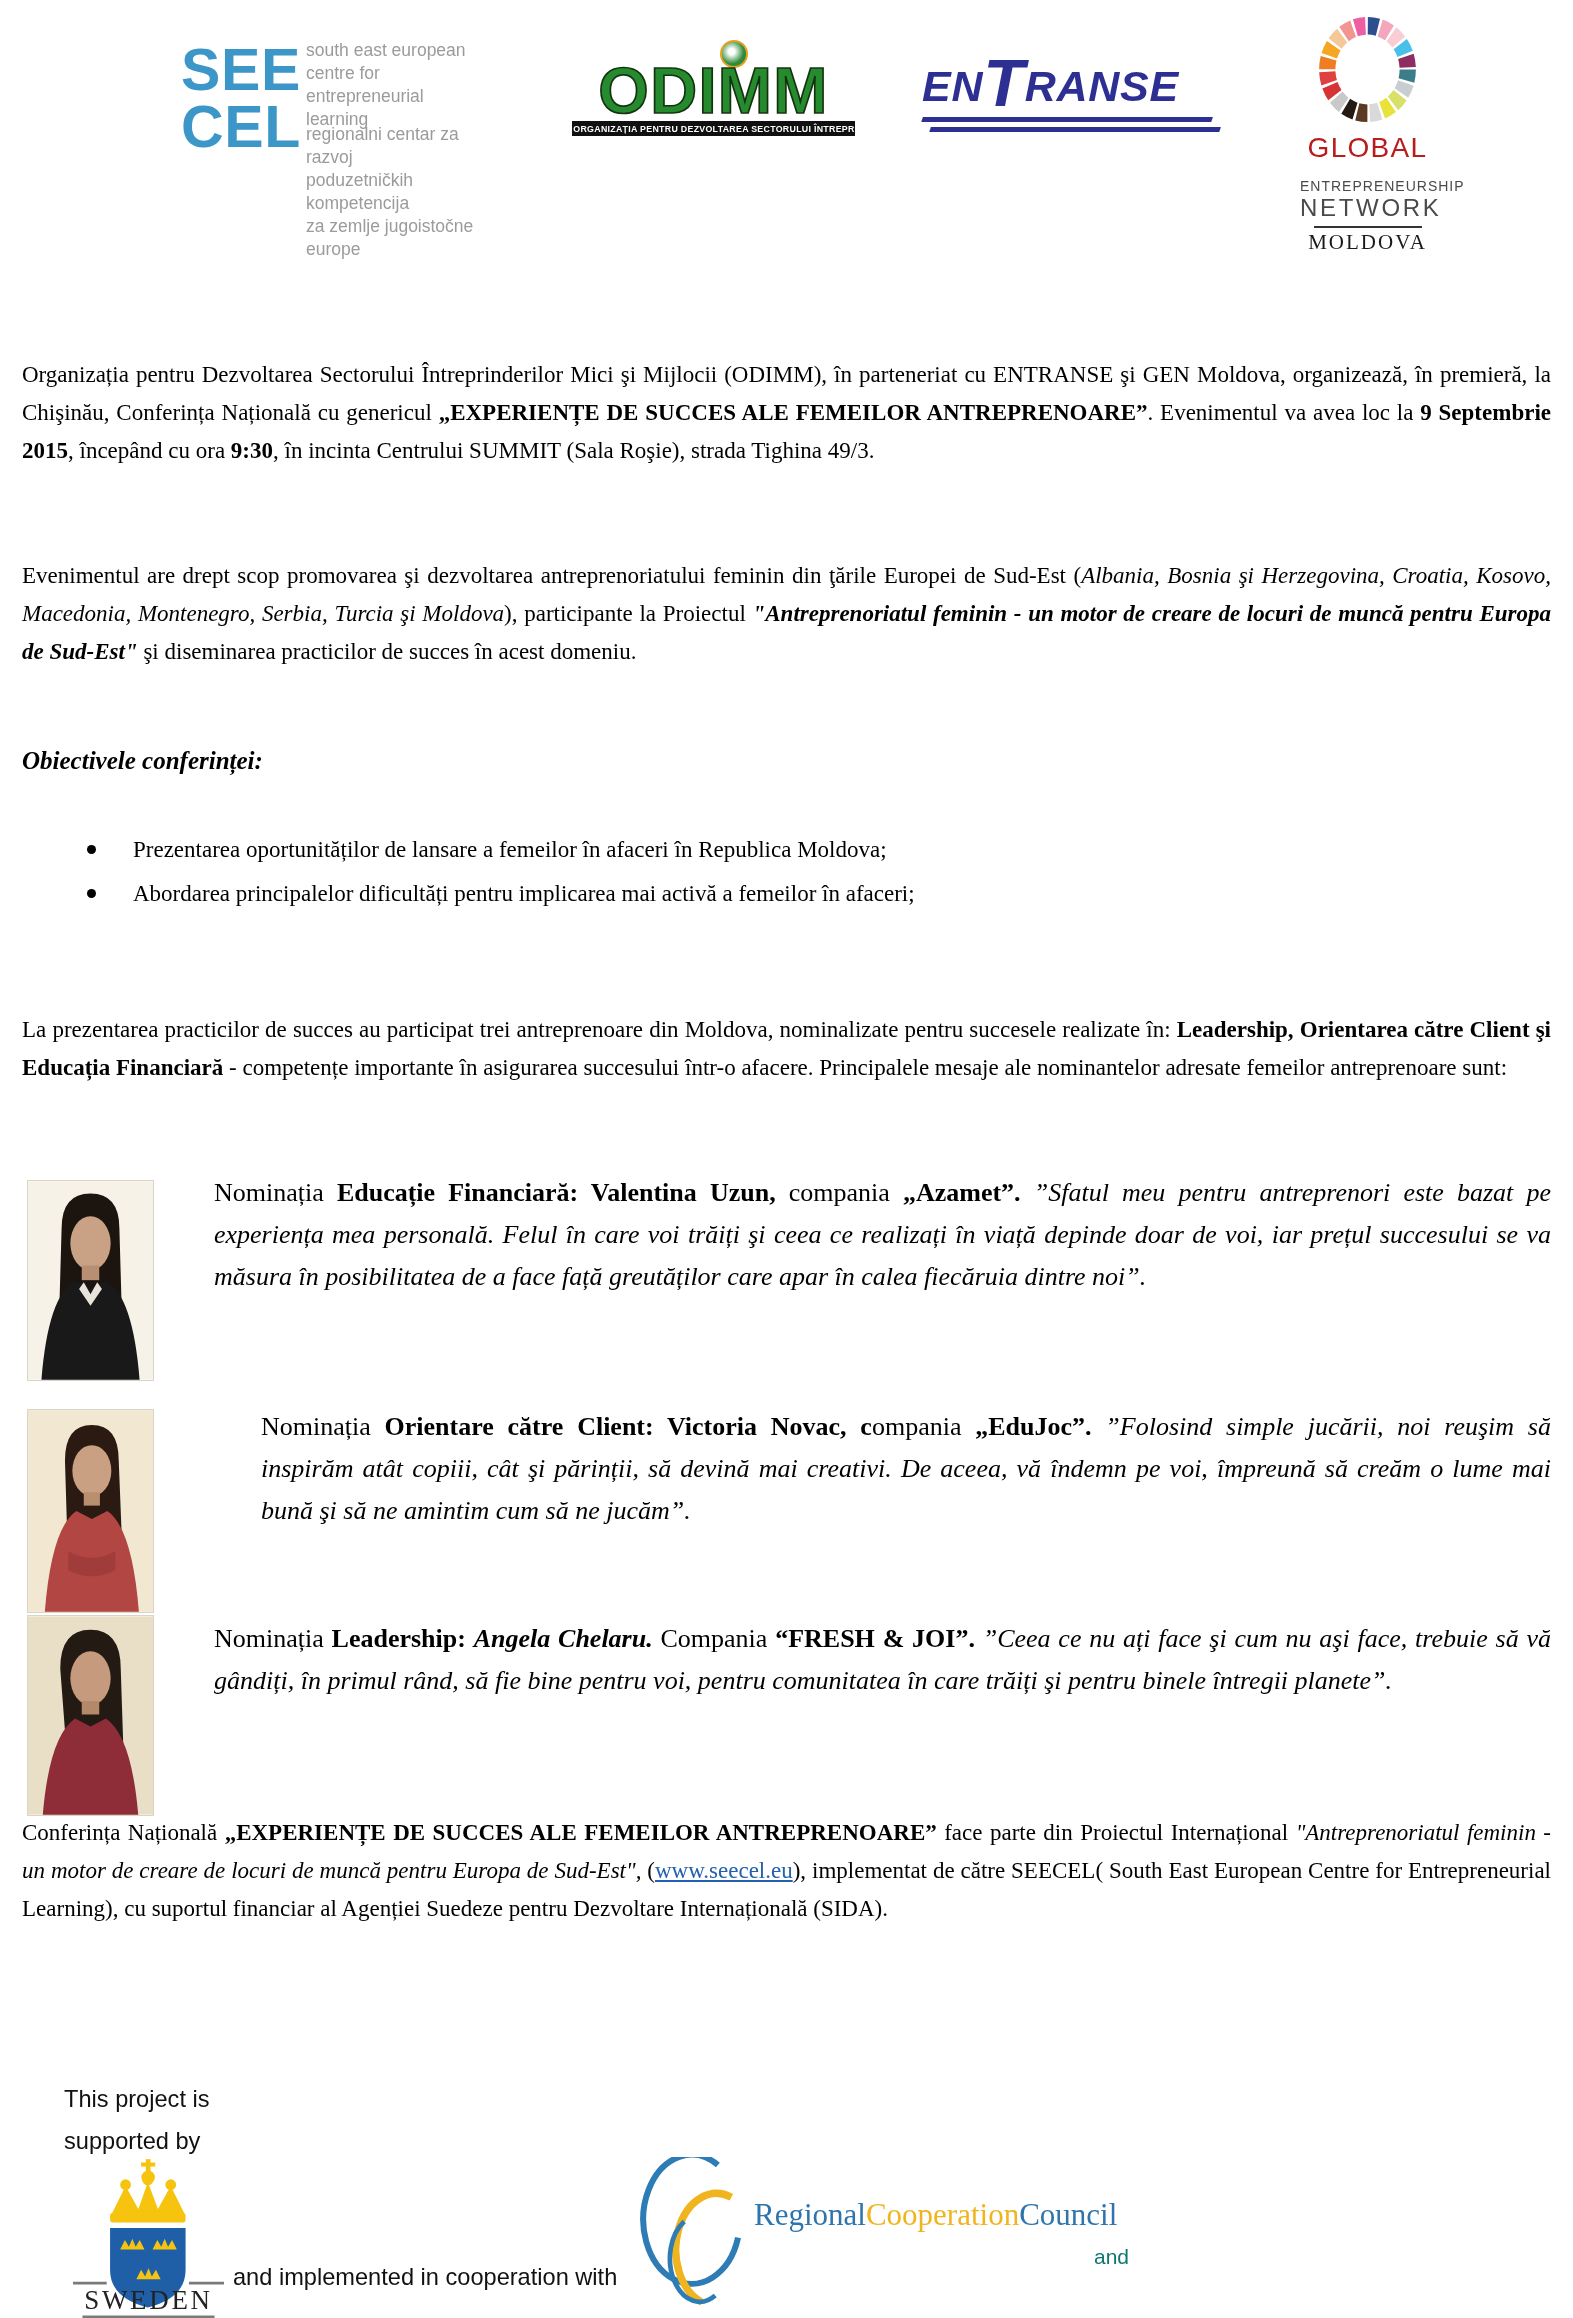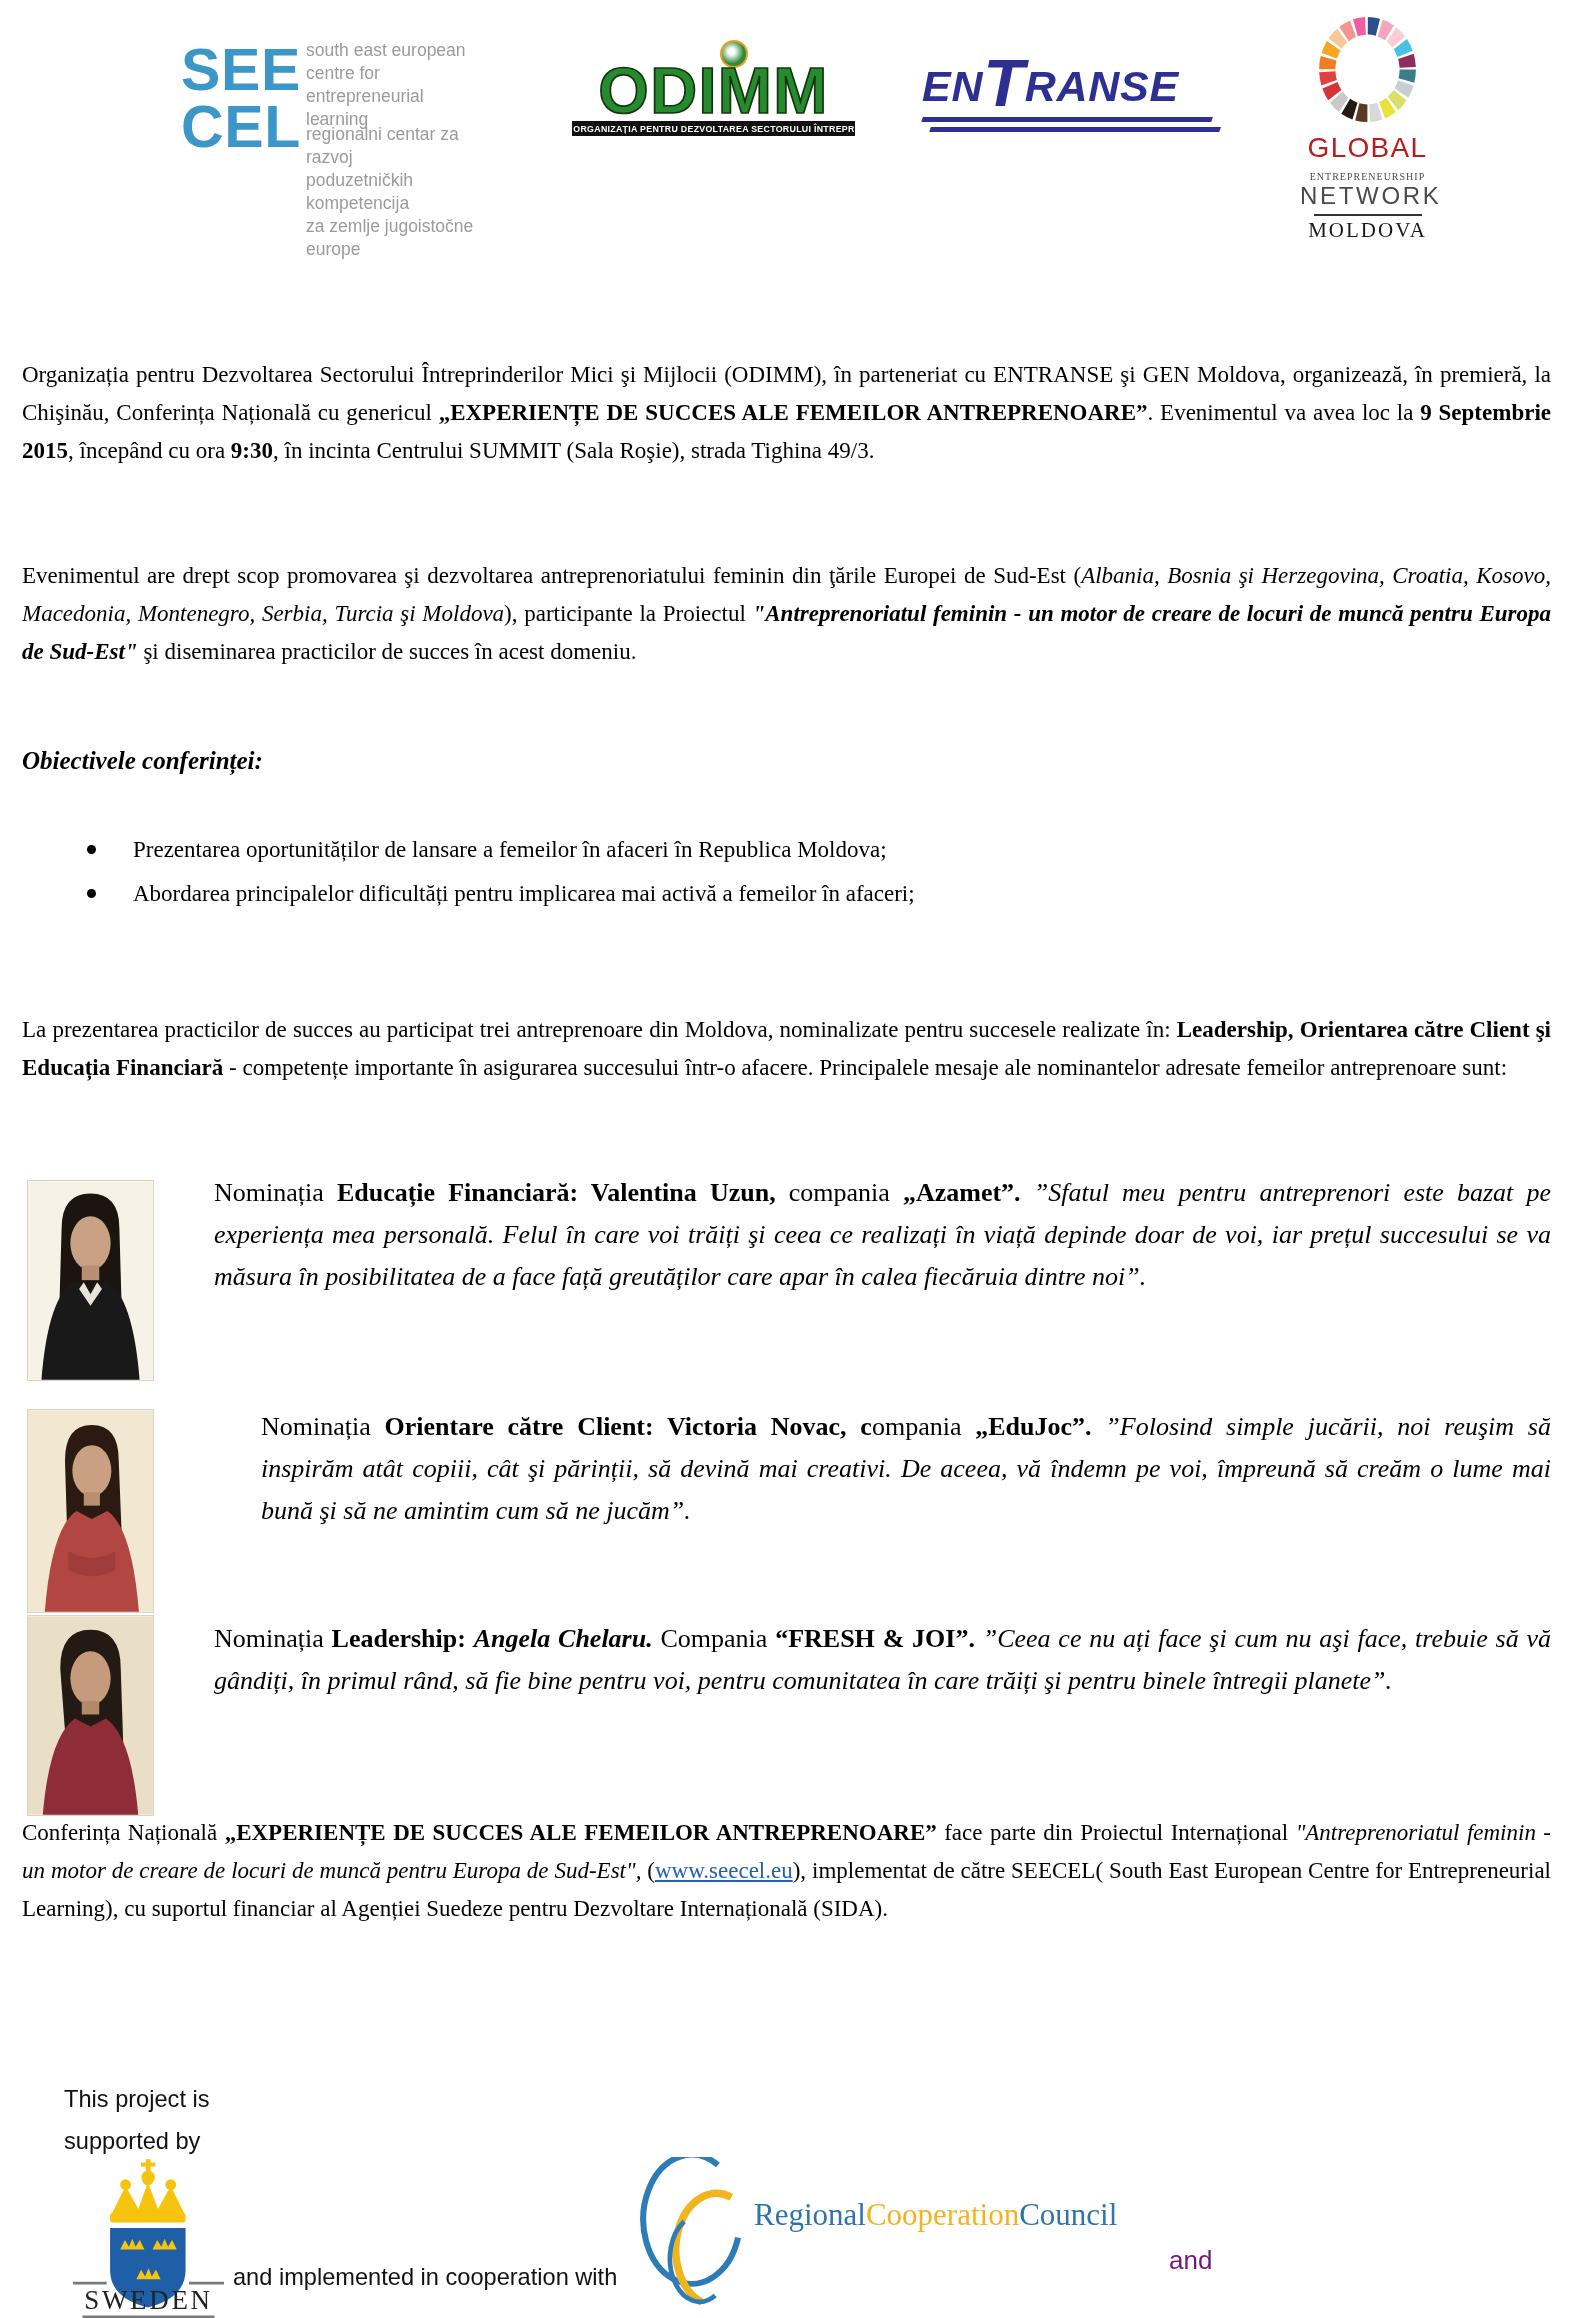--- a/index.html
+++ b/index.html
@@ -35,21 +35,21 @@
   .ent-text{font-family:"Liberation Sans",sans-serif;font-weight:900;font-style:italic;
     font-size:43px;letter-spacing:0.7px;white-space:nowrap;}
   .ent-t{font-size:67px;line-height:0;vertical-align:-5.4px;}
   .ent-u1,.ent-u2{position:absolute;left:0;height:5.4px;background:#2d3092;width:100%;transform:skewX(-18deg);}
   .ent-u1{top:55px;}
   .ent-u2{top:65px;left:8px;}
 
   .gen{left:1300px;top:6.7px;width:135px;text-align:center;font-family:"Liberation Sans",sans-serif;}
   .gen-ring{display:block;margin:0 auto;}
   .gen-global{font-size:28px;letter-spacing:1.3px;color:#b91c1c;margin-top:0;}
-  .gen-entre{font-size:10px;letter-spacing:1px;color:#4a4a4a;margin-top:7px;font-family:Liberation Serif, serif;}
+  .gen-entre{font-size:14px;letter-spacing:1px;color:#4a4a4a;margin-top:14px;}
   .gen-network{font-size:24px;letter-spacing:2.7px;color:#4a4a4a;margin-top:0px;}
   .gen-div{width:108px;height:2px;background:#333;margin:4px auto 2.7px auto;}
   .gen-moldova{font-family:"Liberation Serif",serif;font-size:21px;letter-spacing:2px;color:#1a1a1a;}
 
   
   .title{left:0;right:0;top:222px;text-align:center;font-size:28px;font-weight:bold;letter-spacing:0.3px;}
   .subtitle{left:0;right:0;top:290px;text-align:center;font-size:25px;}
   .para{left:22px;right:23px;font-size:23px;line-height:38px;}
   .p1{top:356px;}
   .p2{top:557px;}
@@ -74,21 +74,21 @@
   .p5{top:1994px;font-style:italic;font-size:23.6px;}
 
   
   .support{left:64px;top:2078px;font-size:23.6px;line-height:42px;color:#111;}
   .sweden{left:73px;top:2155px;width:151px;}
   .impl{left:233px;top:2264px;font-size:23.6px;color:#111;}
   .rcc-swirl{left:637px;top:2157px;}
   .rcc-text{left:754px;top:2197px;font-size:31px;white-space:nowrap;}
   .rcc-blue{color:#2e75ad;}
   .rcc-gold{color:#f0b41f;}
-  .and-txt{left:1169px;top:2245px;font-size:26px;color:#701a75;}
+  .and-txt{left:1094px;top:2245px;font-size:21px;color:#0f766e;}
   .gtf{left:1195px;top:2176px;}
 </style>
 </head>
 <body>
 
 <div class="page">
 
   <div class="abs seecel">
     <div class="seecel-letters">
       <div>SEE</div>

